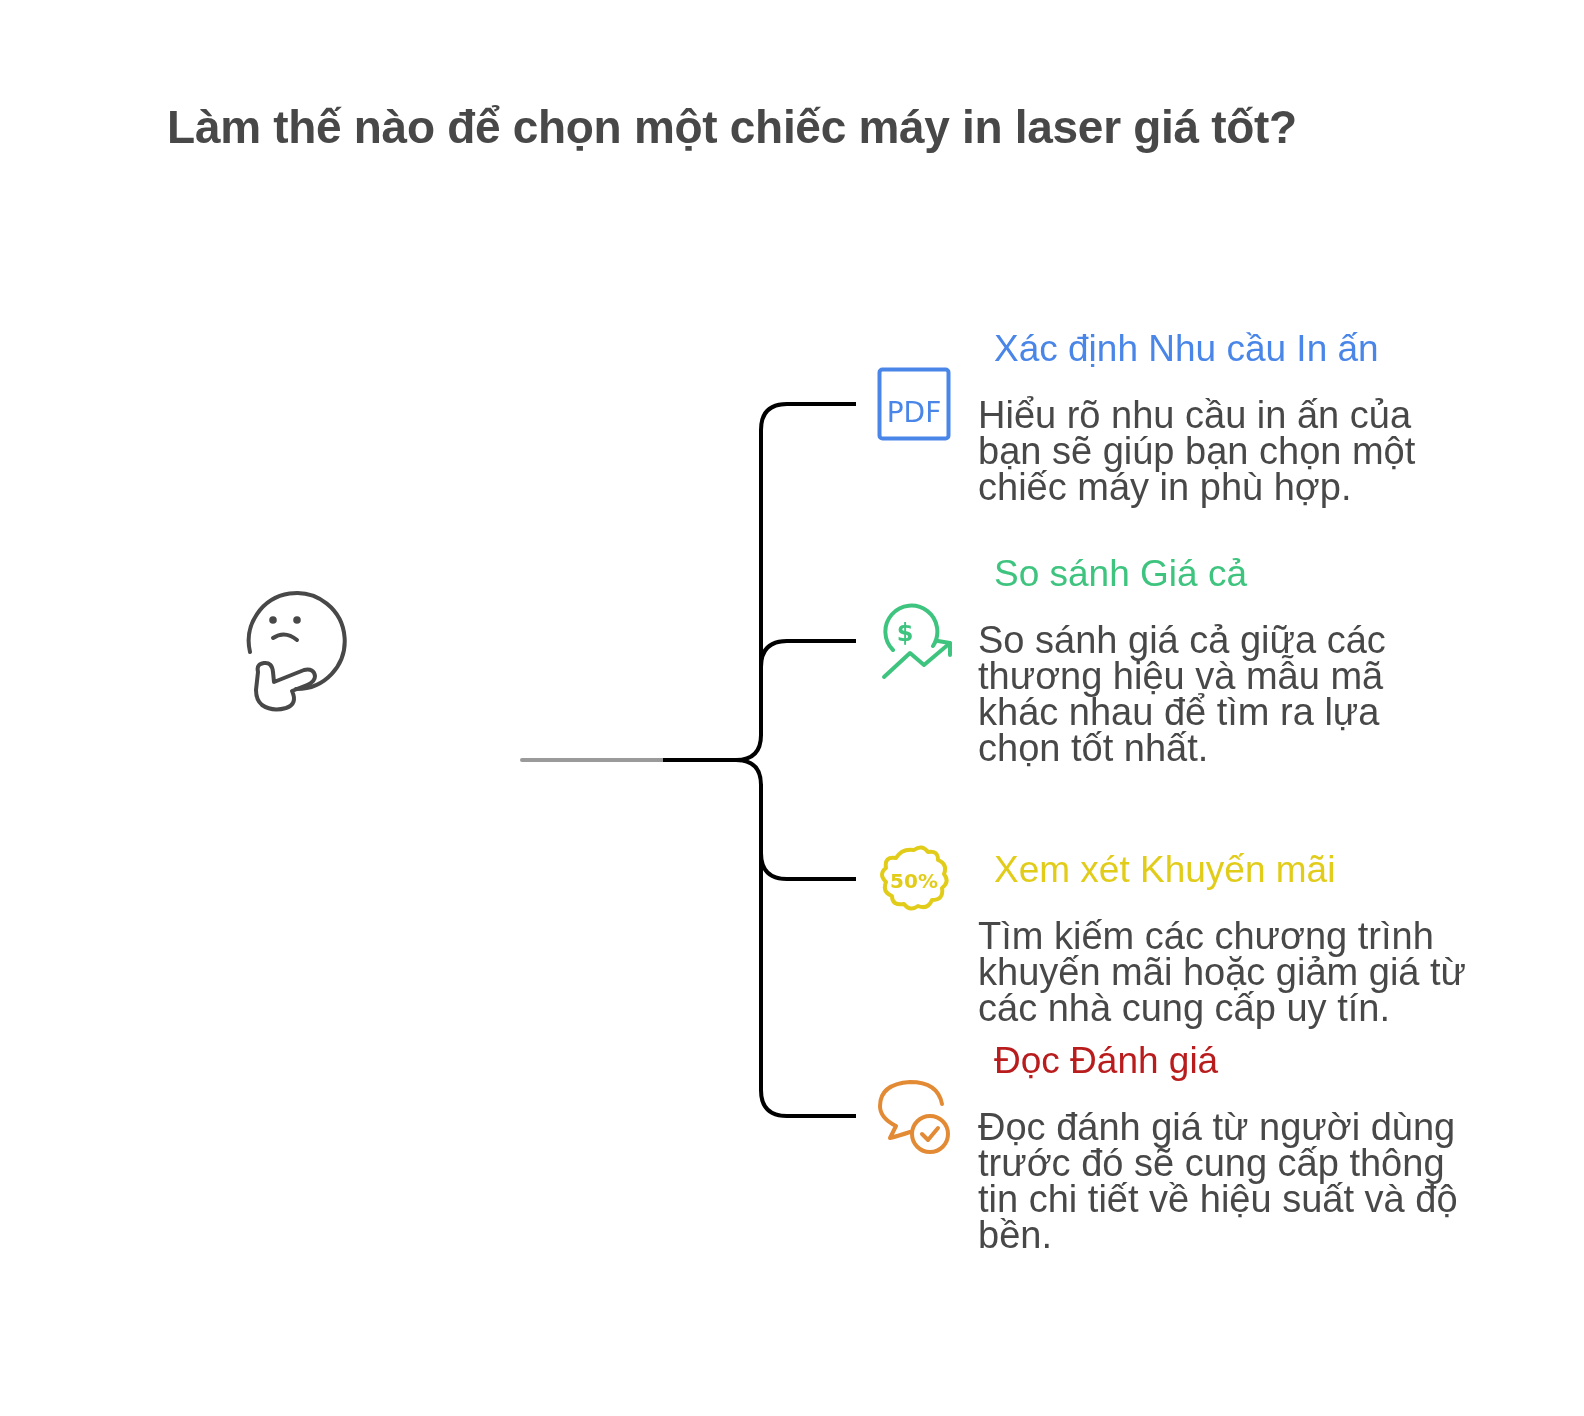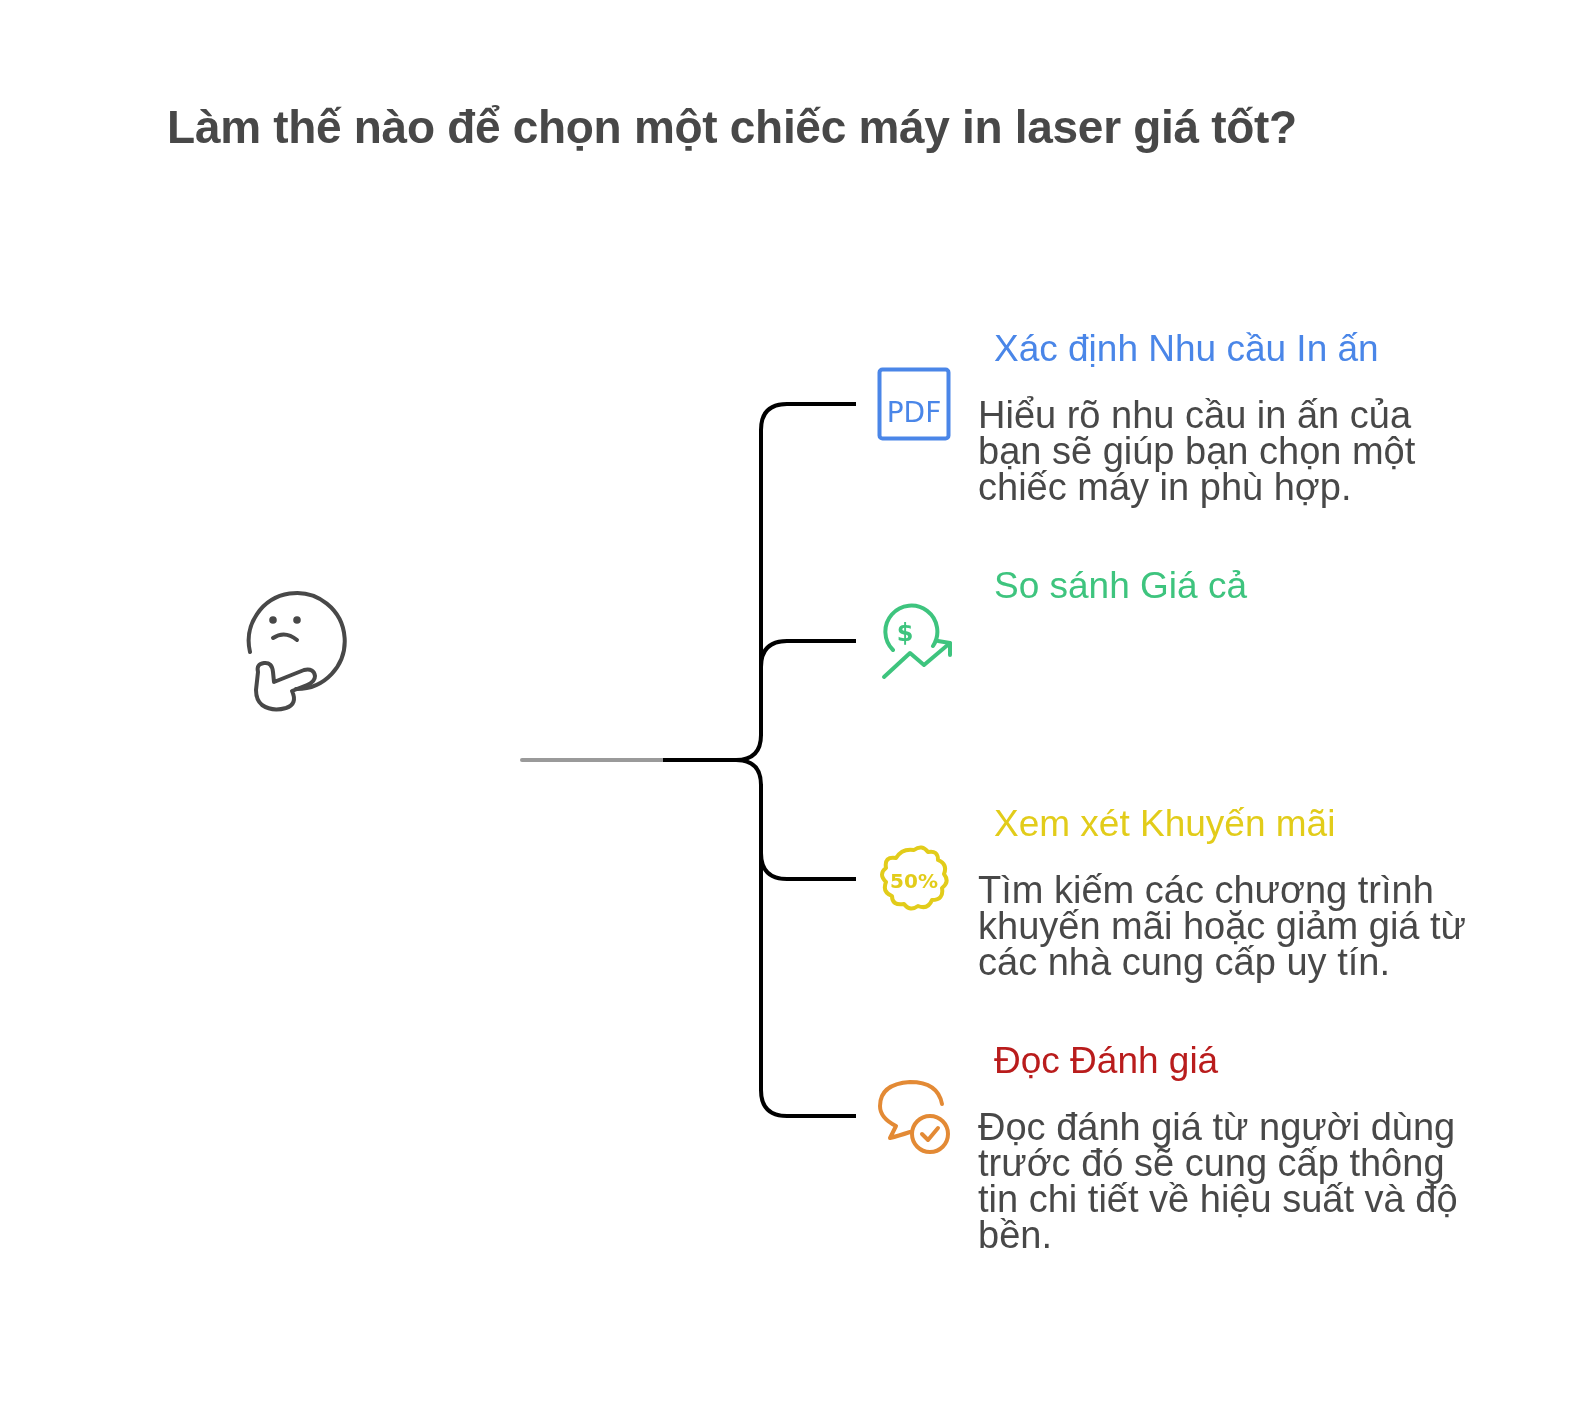--- a/index.html
+++ b/index.html
@@ -103,29 +103,30 @@
 </div>
 
 <svg class="icon" style="left:876px;top:603px" width="80" height="80" viewBox="0 0 80 80">
   <g fill="none" stroke="#3ec47e" stroke-width="4" stroke-linecap="round" stroke-linejoin="round">
     <path d="M17 47 A26 26 0 1 1 57 43"></path>
     <path d="M8 74 L34 50 L48 62 L74 40"></path>
     <path d="M62 38 L74 40 L74 52"></path>
   </g>
   <text x="29" y="38" text-anchor="middle" font-family="DejaVu Sans, sans-serif" font-weight="bold" font-size="24" fill="#3ec47e">$</text>
 </svg>
-<div class="branch" style="top:548px">
+<div class="branch" style="top:536px">
   <h2 class="branch-title" style="color:#3ec47e">So sánh Giá cả</h2>
+  <p class="branch-desc">So sánh giá cả giữa các thương hiệu và mẫu mã khác nhau để tìm ra lựa chọn tốt nhất.</p>
 </div>
 
 <svg class="icon" style="left:876px;top:844px" width="76" height="72" viewBox="0 0 76 72">
   <path fill="none" stroke="#e2cc1a" stroke-width="4" stroke-linejoin="round" d="M38 6 Q46 0 52 8 Q62 6 62 16 Q72 20 68 30 Q74 38 66 44 Q68 56 56 56 Q52 66 42 62 Q34 68 28 60 Q16 62 16 52 Q6 48 10 38 Q2 30 10 24 Q8 12 20 14 Q26 4 38 6 Z"></path>
   <text x="38" y="44" text-anchor="middle" font-family="DejaVu Sans, sans-serif" font-weight="bold" font-size="20" fill="#e2cc1a">50%</text>
 </svg>
-<div class="branch" style="top:786px">
+<div class="branch" style="top:832px">
   <h2 class="branch-title" style="color:#e2cc1a">Xem xét Khuyến mãi</h2>
   <p class="branch-desc">Tìm kiếm các chương trình khuyến mãi hoặc giảm giá từ các nhà cung cấp uy tín.</p>
 </div>
 
 <svg class="icon" style="left:876px;top:1078px" width="80" height="80" viewBox="0 0 80 80">
   <g fill="none" stroke="#e38a35" stroke-width="4" stroke-linecap="round" stroke-linejoin="round">
     <path d="M34 54 Q22 58 14 60 L20 48 Q4 40 4 28 Q4 6 34 4 Q62 4 66 26"></path>
     <circle cx="54" cy="56" r="18"></circle>
     <path d="M46 56 L52 62 L62 50"></path>
   </g>

